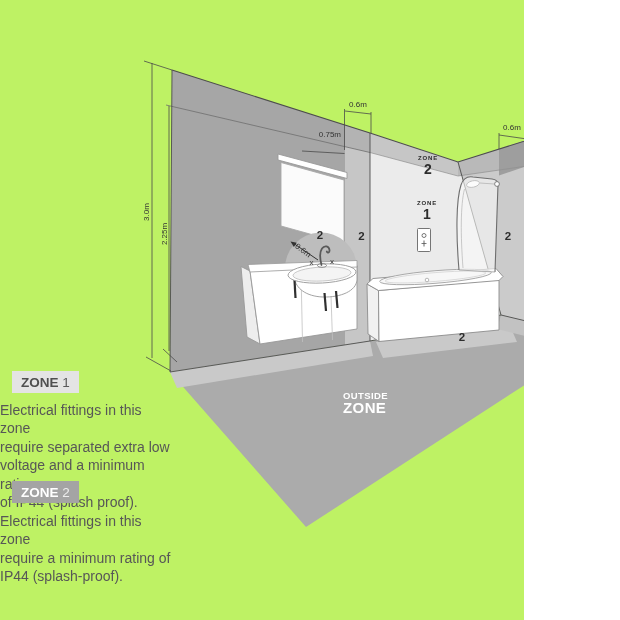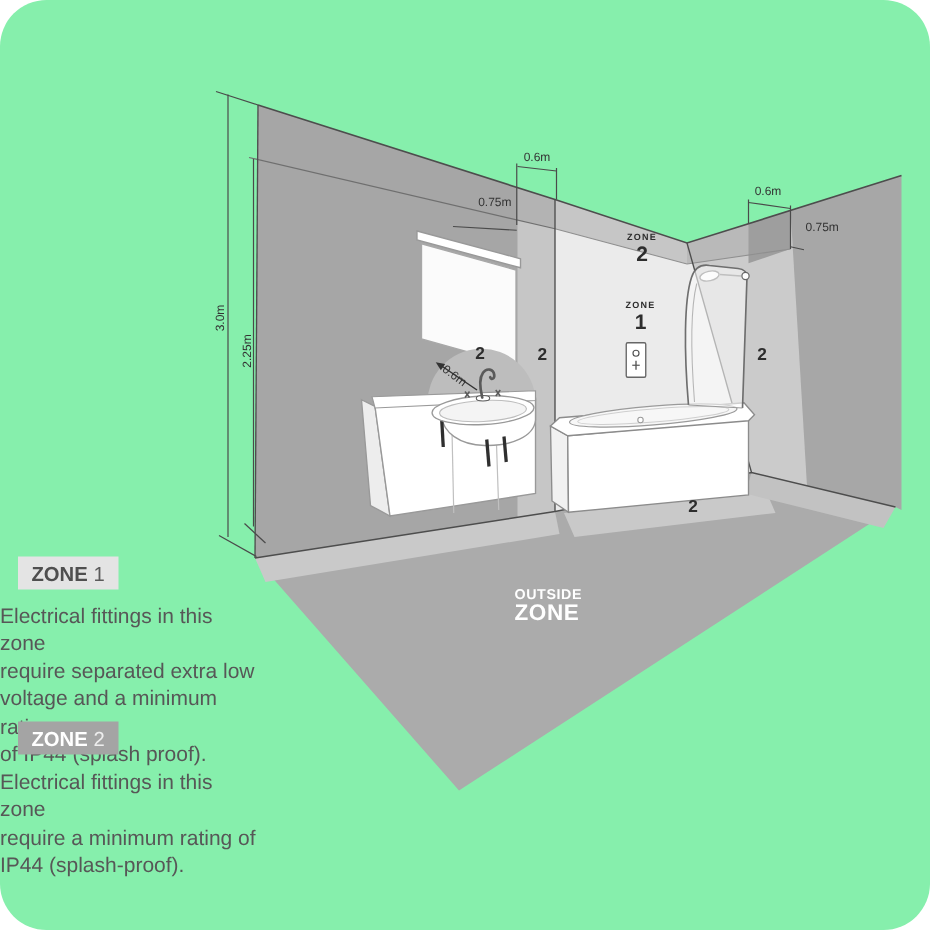--- a/index.html
+++ b/index.html
@@ -1,17 +1,17 @@
 <!DOCTYPE html>
 <html><head>
 <meta charset="utf-8">
 <style>
   html,body{margin:0;padding:0;background:#fff;}
-  .stage{position:relative;width:620px;height:620px;background:#86efac;overflow:hidden;
-         font-family:"Liberation Sans","DejaVu Sans",sans-serif;border-radius:31px;}
+  .stage{position:relative;width:524px;height:620px;background:#bef264;overflow:hidden;
+         font-family:"Liberation Sans","DejaVu Sans",sans-serif;}
   svg{position:absolute;left:0;top:0;}
   svg text{font-family:"Liberation Sans","DejaVu Sans",sans-serif;}
   .dim{font-size:8px;fill:#333;}
   .dim-rot{font-size:8px;fill:#333;}
   .marker{font-size:11.5px;font-weight:bold;fill:#2d2d2d;}
   .zoneword{font-size:6px;font-weight:bold;letter-spacing:.8px;fill:#2d2d2d;}
   .zonenum{font-size:14px;font-weight:bold;fill:#2d2d2d;}
   .outside1{font-size:9.5px;font-weight:bold;fill:#ffffff;letter-spacing:.4px;}
   .outside2{font-size:15px;font-weight:bold;fill:#ffffff;letter-spacing:.4px;}
   .legend-badge{position:absolute;left:12px;height:22px;display:inline-flex;align-items:center;

